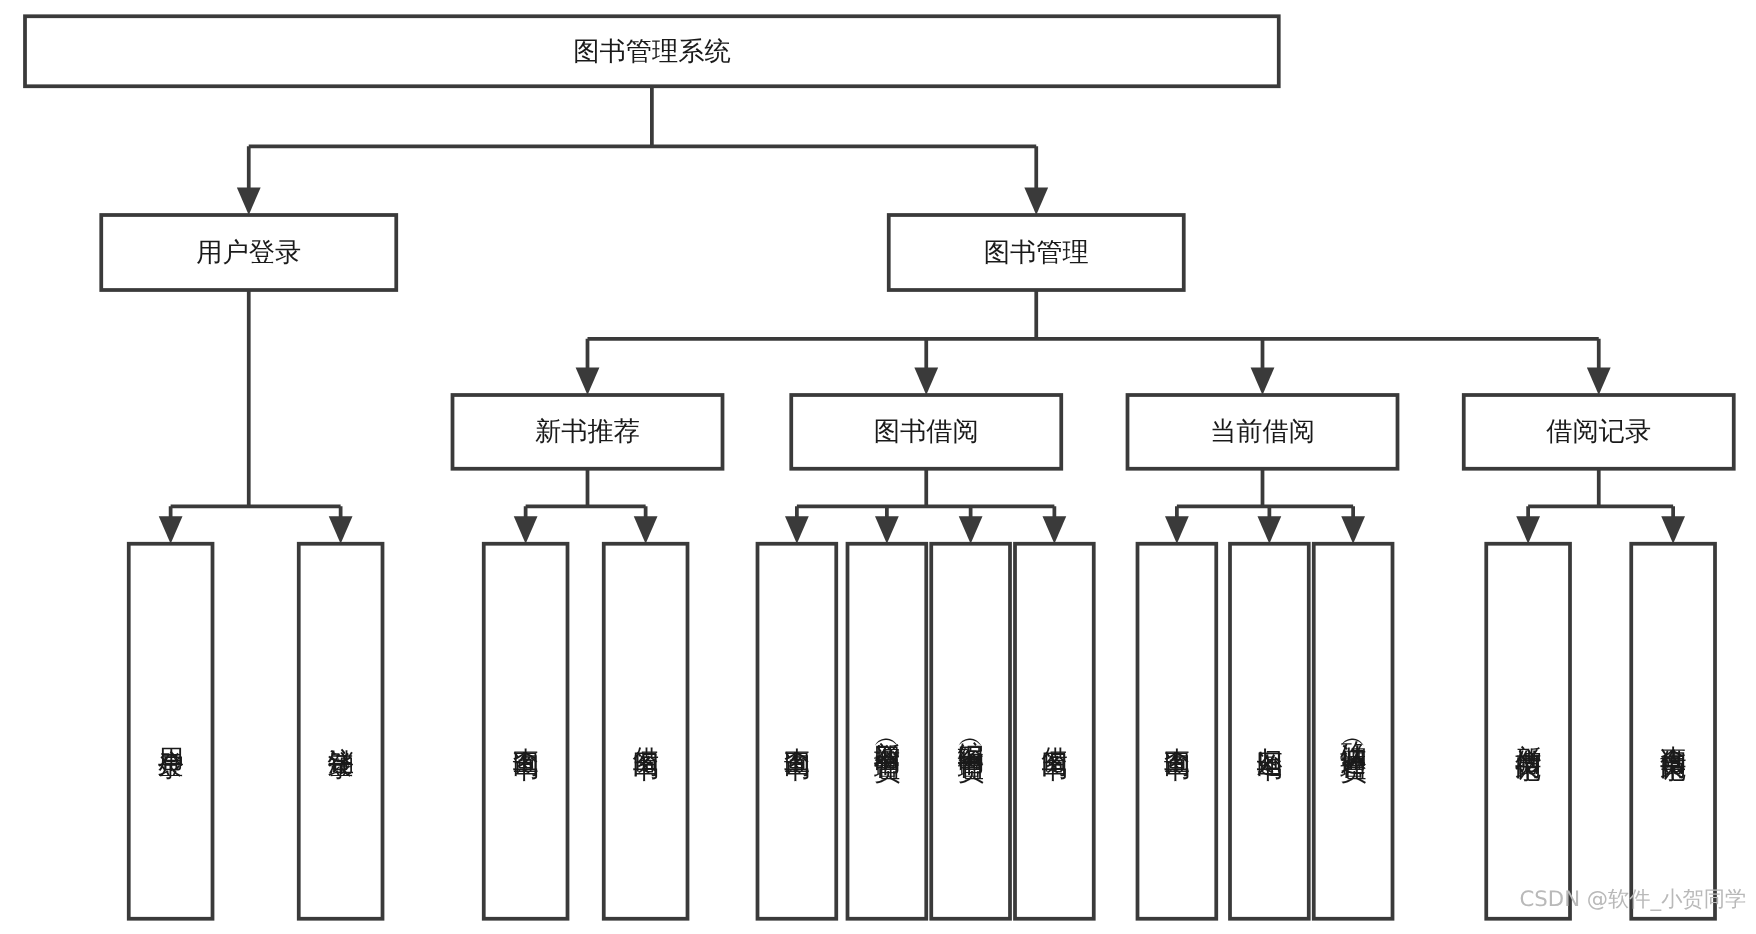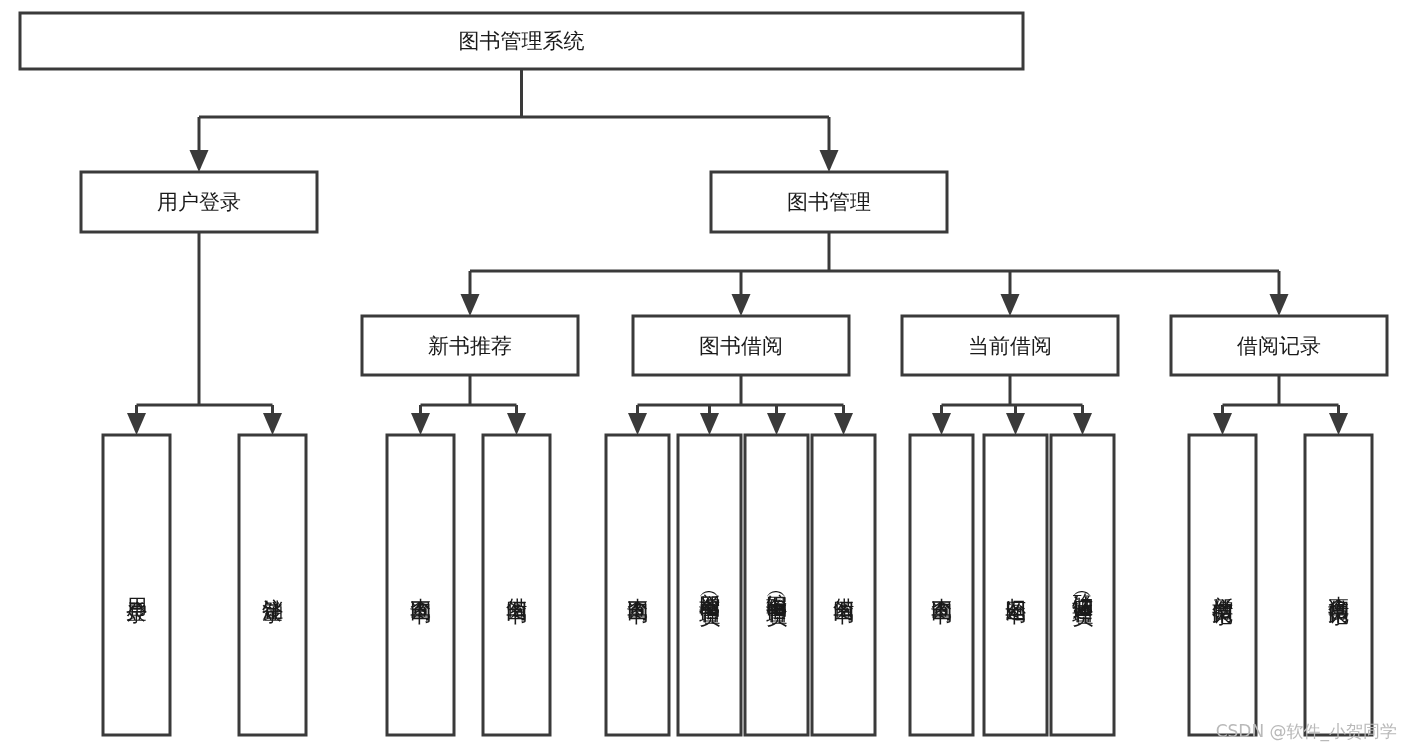--- a/index.html
+++ b/index.html
@@ -61,21 +61,21 @@
     letter-spacing: 2px;
     display: flex;
     align-items: center;
     justify-content: center;
     white-space: nowrap;
     user-select: none;
   }
   #watermark {
     position: absolute;
     right: 8px;
-    bottom: 4px;
+    bottom: 16px;
     font-family: "DejaVu Sans", "Liberation Sans", sans-serif;
     font-size: 17px;
     color: #b9b9b9;
     white-space: nowrap;
     pointer-events: none;
   }
 </style>
 </head>
 <body>
 

